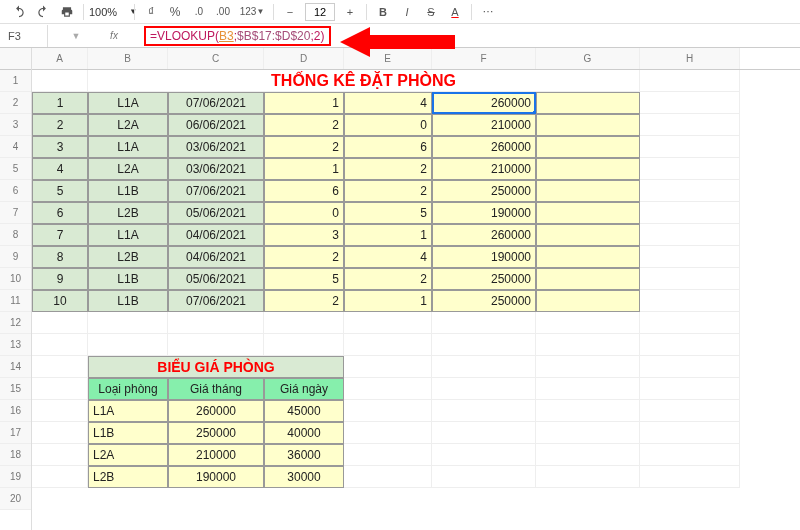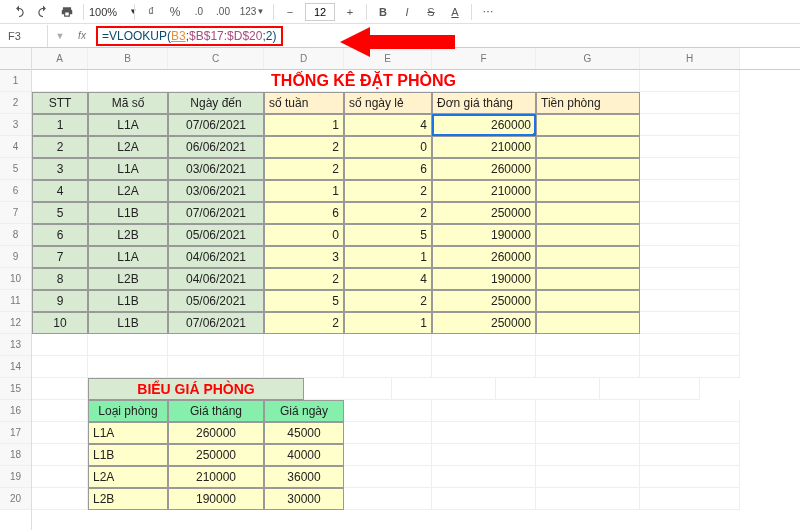--- a/index.html
+++ b/index.html
@@ -4,27 +4,27 @@
 <style>
   * { margin: 0; padding: 0; box-sizing: border-box; }
   body { font-family: Arial, sans-serif; font-size: 11px; background: #fff; width: 800px; height: 530px; overflow: hidden; position: relative; }
 
   .toolbar { display: flex; align-items: center; height: 24px; padding: 2px 8px; border-bottom: 1px solid #e0e0e0; gap: 2px; background: #fff; }
   .tb-btn { width: 22px; height: 20px; display: flex; align-items: center; justify-content: center; color: #555; cursor: pointer; border-radius: 2px; }
   .tb-sep { width: 1px; height: 16px; background: #ddd; margin: 0 3px; }
   .zoom { width: 40px; font-size: 11px; color: #333; display:flex; align-items:center; gap:12px;}
   .font-size-box { width: 30px; height: 18px; border: 1px solid #ccc; display: flex; align-items: center; justify-content: center; font-size: 11px; margin: 0 2px; }
 
-  .formula-bar { display: flex; align-items: center; height: 24px; border-bottom: 1px solid #ccc; }
+  .formula-bar { display: flex; align-items: center; height: 24px; border-bottom: 1px solid #ccc; gap: 16px; }
   .cell-ref { width: 48px; height: 22px; border-right: 1px solid #ddd; display: flex; align-items: center; padding-left: 8px; font-size: 11px; color: #555; }
   .fx-drop { width: 24px; display:flex; align-items:center; justify-content:center; color:#888; }
   .fx-label { width: 20px; text-align: center; font-style: italic; color: #777; font-size: 10px; }
   .formula-input { flex: 1; padding: 2px 4px; font-size: 12px; font-family: Arial; color: #222; height: 20px; display:flex; align-items:center; position:relative;}
   .formula-highlight { border: 2px solid #ff0000; padding: 0 4px; height: 20px; display: flex; align-items: center; }
-  .formula-highlight .fn { color: #0c4a6e; }
+  .formula-highlight .fn { color: #be185d; }
   .formula-highlight .ref1 { color: #e69138; text-decoration: underline; }
   .formula-highlight .ref2 { color: #a64d79; }
   .arrow { position: absolute; left: 340px; top: 22px; z-index: 100; }
 
   .sheet-area { display: flex; height: calc(100% - 48px); }
   .row-hdrs { width: 32px; border-right: 1px solid #ddd; }
   .corner { height: 22px; border-bottom: 1px solid #ccc; background: #f8f8f8; }
   .rh { height: 22px; display: flex; align-items: center; justify-content: center; color: #777; font-size: 10px; border-bottom: 1px solid #eee; background: #f8f8f8; }
 
   .grid { flex: 1; overflow: hidden; }
@@ -157,30 +157,20 @@
       <div class="ch cG">G</div>
       <div class="ch cH">H</div>
     </div>
     <div class="rows" id="rows-container">
         <div class="row">
           <div class="cell cA"></div>
           <div class="cell title1" style="width: 552px;">THỐNG KÊ ĐẶT PHÒNG</div>
           <div class="cell cH"></div>
         </div>
         <div class="row">
-          <div class="cell cA hdr-green">STT</div>
-          <div class="cell cB hdr-green">Mã số</div>
-          <div class="cell cC hdr-green">Ngày đến</div>
-          <div class="cell cD hdr-yellow">số tuần</div>
-          <div class="cell cE hdr-yellow">số ngày lẻ</div>
-          <div class="cell cF hdr-yellow">Đơn giá tháng</div>
-          <div class="cell cG hdr-yellow">Tiền phòng</div>
-          <div class="cell cH"></div>
-        </div>
-        <div class="row">
           <div class="cell cA td-green">1</div>
           <div class="cell cB td-green">L1A</div>
           <div class="cell cC td-green center">07/06/2021</div>
           <div class="cell cD td-yellow right">1</div>
           <div class="cell cE td-yellow right">4</div>
           <div class="cell cF td-yellow right selected">260000</div>
           <div class="cell cG td-yellow"></div>
           <div class="cell cH"></div>
         </div>
         <div class="row">
@@ -288,21 +278,21 @@
           <div class="cell cB"></div>
           <div class="cell cC"></div>
           <div class="cell cD"></div>
           <div class="cell cE"></div>
           <div class="cell cF"></div>
           <div class="cell cG"></div>
           <div class="cell cH"></div>
         </div>
         <div class="row">
           <div class="cell cA"></div>
-          <div class="cell title2" style="width: 216px;">BIỂU GIÁ PHÒNG</div>
+          <div class="cell title2" style="width: 256px;">BIỂU GIÁ PHÒNG</div>
           <div class="cell cE"></div>
           <div class="cell cF"></div>
           <div class="cell cG"></div>
           <div class="cell cH"></div>
         </div>
         <div class="row">
           <div class="cell cA"></div>
           <div class="cell cB t2hdr">Loại phòng</div>
           <div class="cell cC t2hdr">Giá tháng</div>
           <div class="cell cD t2hdr">Giá ngày</div>

